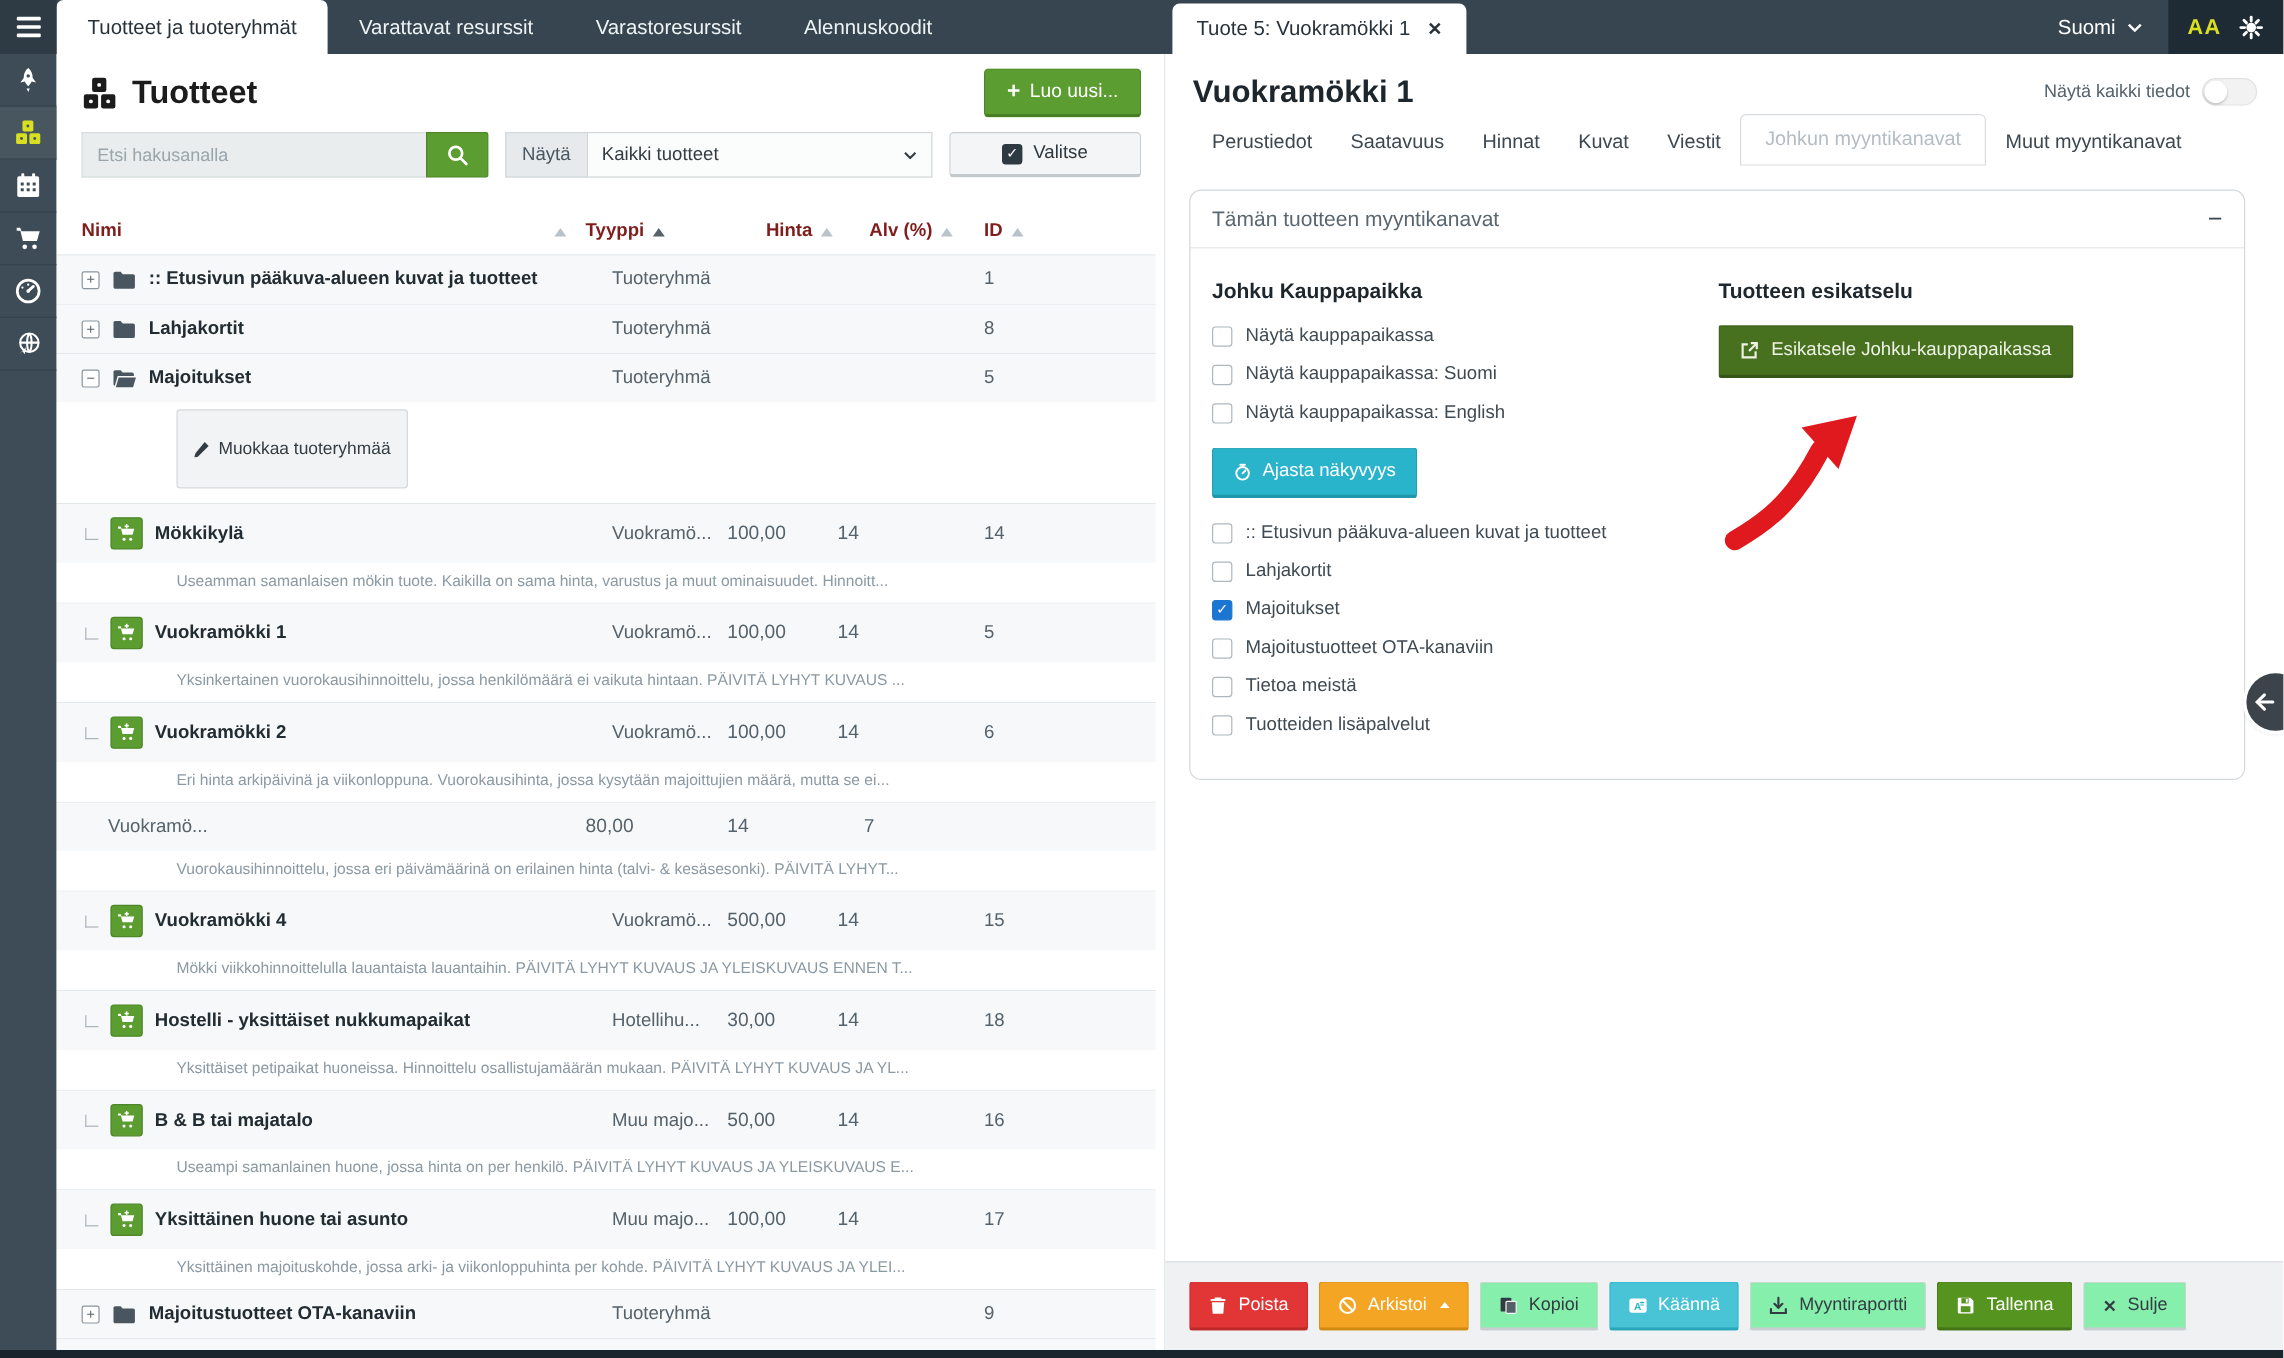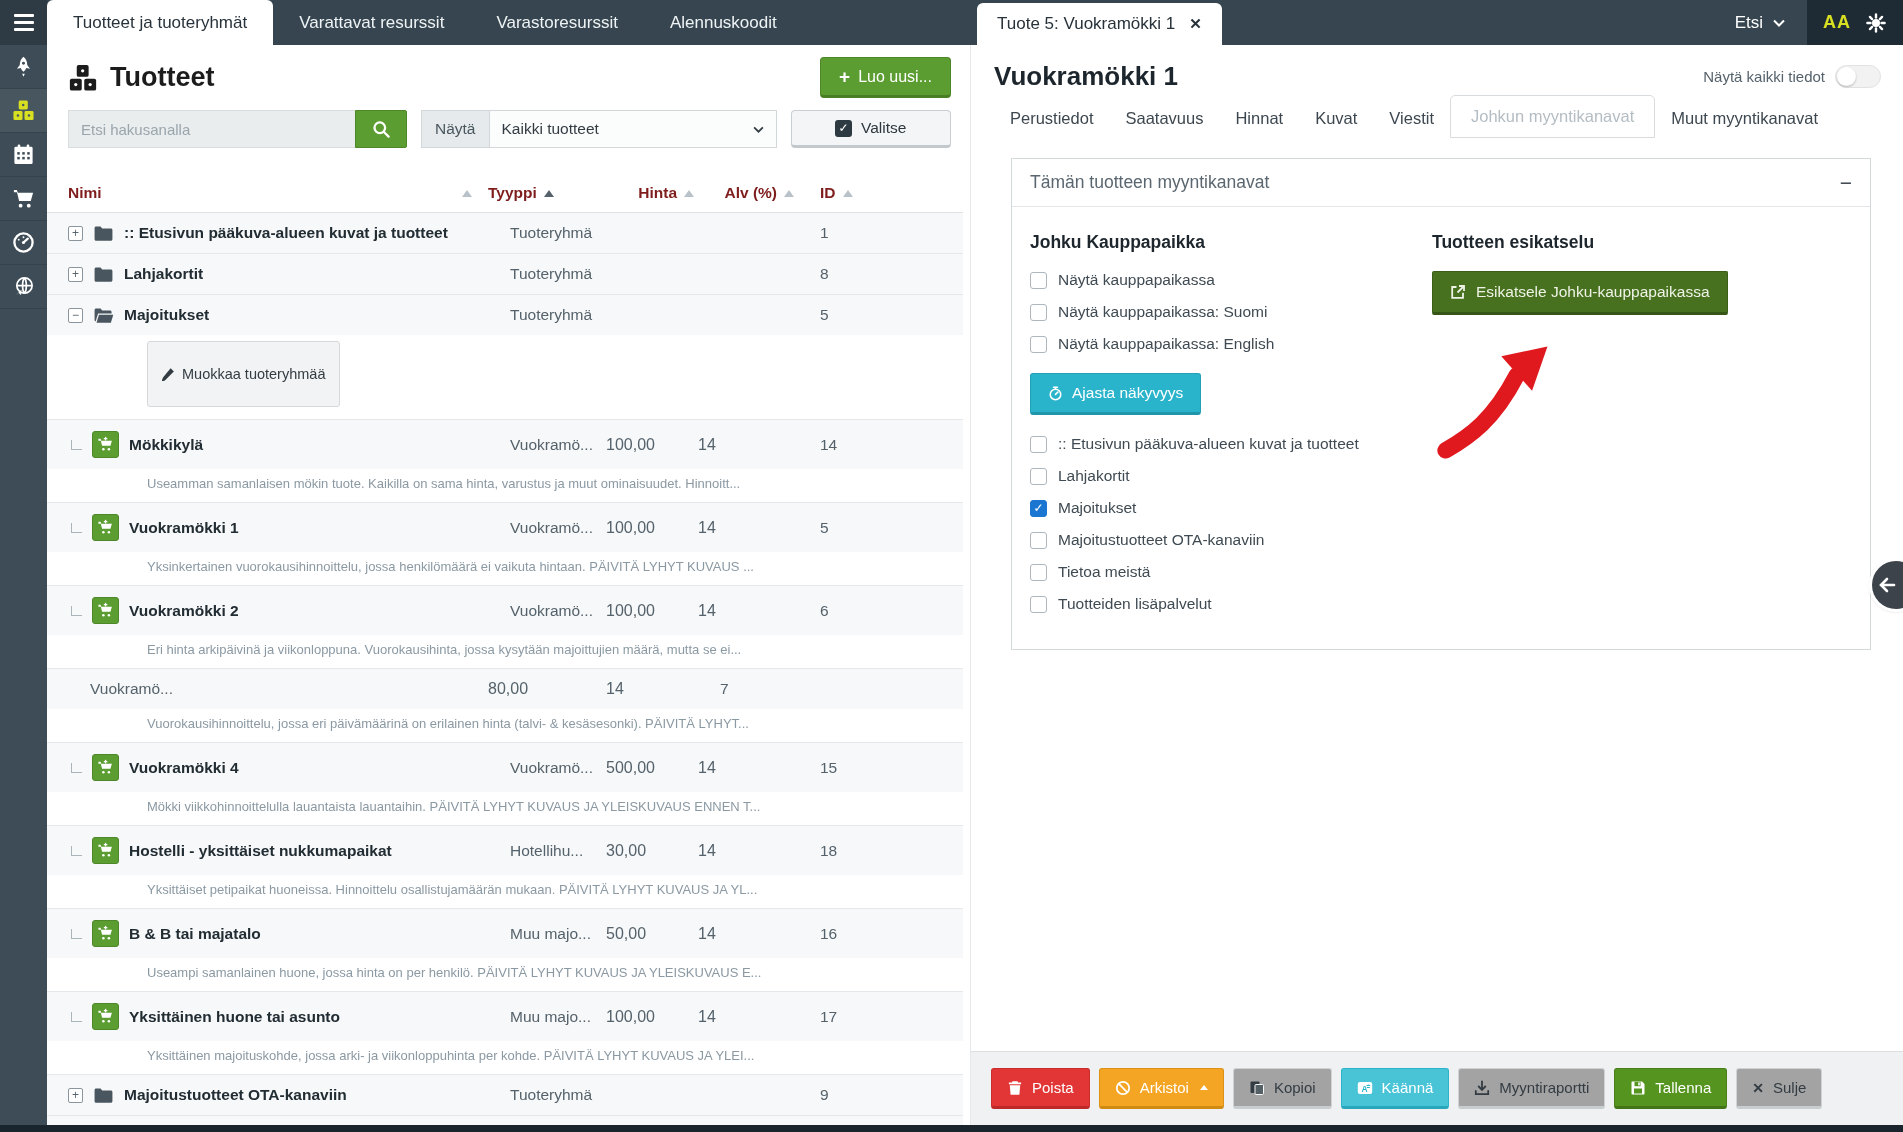--- a/index.html
+++ b/index.html
@@ -77,21 +77,21 @@
   .right-window { position:absolute; left:970px; top:45px; right:0; bottom:7px; background:#fff; border-left:1px solid #e6e9eb; }
   .rp-head { display:flex; justify-content:space-between; align-items:center; padding:16px 22px 0 23px; }
   .rp-title { font-size:26px; font-weight:bold; color:#1d262c; }
   .showall { display:flex; align-items:center; gap:10px; font-size:15px; color:#55626b; }
   .toggle { width:46px; height:23px; border-radius:12px; background:#f2f2f2; border:1px solid #e2e2e2; position:relative; cursor:pointer; }
   .toggle .knob { position:absolute; left:1px; top:1px; width:19px; height:19px; border-radius:50%; background:#fff; box-shadow:0 1px 2px rgba(0,0,0,.25); }
   .rp-tabs { display:flex; align-items:flex-end; padding:14px 0 0 23px; height:46px; }
   .rp-tab { font-size:16.5px; color:#3d474f; padding:10px 16px; cursor:pointer; white-space:nowrap; }
   .rp-tab.active { border:1px solid #d8dcdf; border-radius:5px 5px 0 0; background:#fff; color:#b4bdc3; padding:11px 20px; }
 
-  .channel-box { margin:20px 32px 0 40px; border:1px solid #d3d8db; border-radius:0; }
+  .channel-box { margin:20px 32px 0 20px; border:1px solid #d3d8db; border-radius:10px; }
   .cb-head { display:flex; justify-content:space-between; align-items:center; padding:13px 18px; border-bottom:1px solid #e2e6e8; }
   .cb-title { font-size:17.5px; color:#5a6770; }
   .cb-collapse { font-size:21px; color:#3d474f; cursor:pointer; line-height:14px; }
   .cb-body { display:flex; padding:25px 18px 22px 18px; }
   .col-left { flex:1; }
   .col-right { width:420px; }
   .section-title { font-size:17.5px; font-weight:bold; color:#1d262c; margin-bottom:18px; }
   .check-row { display:flex; align-items:center; gap:11px; margin-bottom:14px; cursor:pointer; }
   .cbx { width:17px; height:17px; border:1.5px solid #aeb7bd; border-radius:3px; background:#fff; flex:0 0 auto; }
   .cbx.checked { background:#1b76d2; border-color:#1b76d2; color:#fff; font-size:12px; display:flex; align-items:center; justify-content:center; }
@@ -106,21 +106,21 @@
   .edge-circle svg { width:20px; height:20px; margin-right:18px; }
 
   
   .footer-bar { position:absolute; left:0; right:0; bottom:0; height:74px; background:#eff1f2; border-top:1px solid #dcdfe1; display:flex; align-items:center; gap:9px; padding:0 26px 0 20px; }
   .fbtn { height:41px; border-radius:3px; font-size:15px; padding:0 15px; display:inline-flex; align-items:center; gap:9px; cursor:pointer; font-family:inherit; border:1px solid transparent; }
   .fbtn svg { width:16px; height:16px; }
   .fbtn.red { background:#e23636; border-color:#c92c2c; border-bottom:3px solid #bd2828; color:#fff; }
   .fbtn.orange { background:#f5a524; border-color:#dd9115; border-bottom:3px solid #d18a12; color:#fff; }
   .fbtn.cyan { background:#49c3d6; border-color:#2ab4cb; border-bottom:3px solid #28a7bc; color:#fff; }
   .fbtn.green { background:#55941f; border-color:#497f1a; border-bottom:3px solid #437517; color:#fff; }
-  .fbtn.light { background:#a3a3a3; border-color:#cfd3d6; border-bottom:3px solid #c8cdd0; color:#333c43; }
+  .fbtn.light { background:#86efac; border-color:#cfd3d6; border-bottom:3px solid #c8cdd0; color:#333c43; }
   .fbtn .caret-up { width:0; height:0; border-left:4px solid transparent; border-right:4px solid transparent; border-bottom:5px solid #fff; margin-left:2px; }
   .fbtn .xmark { font-size:14px; font-weight:bold; }
 
   .bottom-strip { position:absolute; left:0; right:0; bottom:0; height:7px; background:#19242c; z-index:7; }
 </style>
 </head>
 <body>
 
 <div class="app">
 
@@ -134,21 +134,21 @@
         </div>
       <div class="nav-tab">
           <span>Varastoresurssit</span>
         </div>
       <div class="nav-tab">
           <span>Alennuskoodit</span>
         </div>
     </div>
     <div class="topbar-right">
       <div class="lang">
-        <span>Etsi</span>
+        <span>Suomi</span>
         <svg width="12" height="8" viewBox="0 0 12 8" fill="none" stroke="#fff" stroke-width="2">
             <path d="M1 1.5 L6 6.5 L11 1.5"></path>
           </svg>
       </div>
       <div class="user-zone">
         <span class="initials">AA</span>
         <svg width="22" height="22" viewBox="0 0 24 24">
             <circle cx="12" cy="12" r="4.4" fill="#fff"></circle>
             <g stroke="#fff" stroke-width="2.6" stroke-linecap="round">
               <line x1="12" y1="2.6" x2="12" y2="6"></line>

